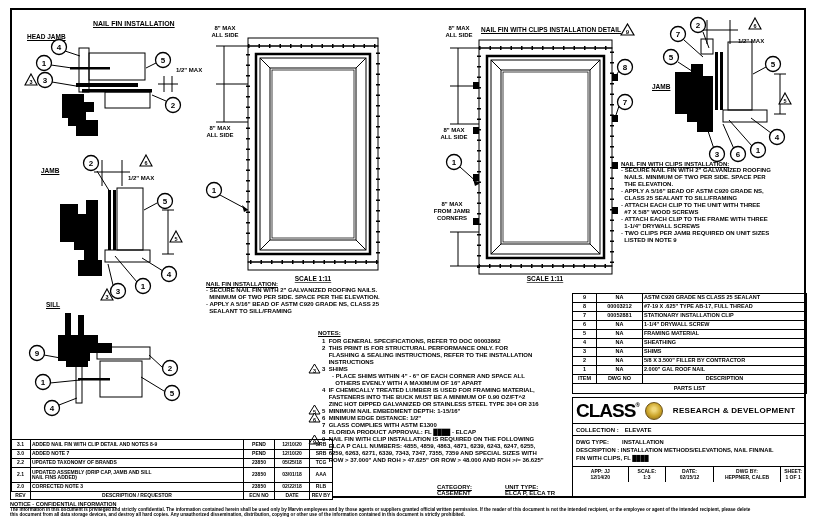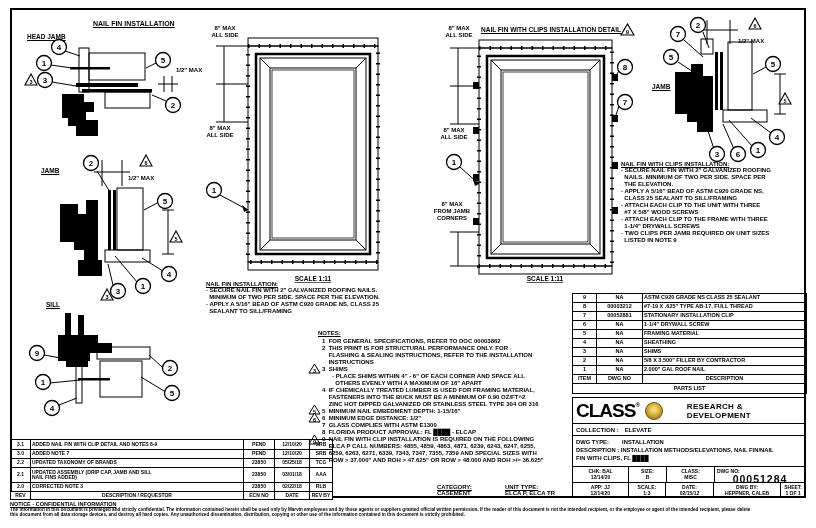--- a/index.html
+++ b/index.html
@@ -434,52 +434,34 @@
     </tbody>
   </table>
 
   <div class="abs" style="left:572px;top:397px;width:234px;height:101px;border:1px solid #000;box-sizing:border-box">
     <div style="height:26px;border-bottom:1px solid #000;display:flex;align-items:center;padding:0 3px;box-sizing:border-box">
       <span style="font-size:19px;font-weight:900;letter-spacing:-1px">CLASS</span>
       <span style="font-size:6px;font-weight:bold;align-self:flex-start;margin-top:4px">®</span>
       <span style="width:16px;height:16px;border-radius:50%;margin-left:5px;flex:none;
                    background:radial-gradient(circle at 50% 40%, #f0d87a 15%, #c9a227 55%, #8a6a1c 95%);
                    border:1px solid #6b521a"></span>
-      <span style="font-size:8px;font-weight:bold;margin-left:24px;letter-spacing:0.3px">RESEARCH &amp; DEVELOPMENT</span>
+      <span style="font-size:8px;font-weight:bold;margin-left:10px;letter-spacing:0.3px">RESEARCH &amp; DEVELOPMENT</span>
     </div>
     <div style="height:12px;border-bottom:1px solid #000;display:flex;align-items:center;padding:0 3px;font-size:6px;font-weight:bold;box-sizing:border-box">
       <span>COLLECTION :</span>
       <span style="width:6px"></span>
       <span>ELEVATE</span>
     </div>
     <div style="height:31px;border-bottom:1px solid #000;padding:2px 3px;font-size:5.8px;font-weight:bold;line-height:8px;box-sizing:border-box">
       <div><span>DWG TYPE:</span>
            <span style="display:inline-block;width:10px"></span>
            <span>INSTALLATION</span></div>
       <div><span>DESCRIPTION :</span>
            <span>INSTALLATION METHODS/ELEVATIONS, NAIL FIN/NAIL</span></div>
       <div>FIN WITH CLIPS, FL ████</div>
-    </div>
-    <div style="display:flex;height:16px;border-bottom:1px solid #000;box-sizing:border-box">
-      <div class="tb-cell" style="width:56px;text-align:center">
-        <span>CHK:</span> <span>BAL</span><br>
-        <span>12/14/20</span>
-      </div>
-      <div class="tb-cell" style="width:38px;text-align:center">
-        <span>SIZE:</span><br>
-        <span>B</span>
-      </div>
-      <div class="tb-cell" style="width:48px;text-align:center">
-        <span>CLASS:</span><br>
-        <span>MISC</span>
-      </div>
-      <div class="tb-cell" style="width:90px;border-right:none">
-        <span>DWG NO:</span>
-        <div style="font-size:10.5px;letter-spacing:1px;text-align:center;margin-top:-1px">00051284</div>
-      </div>
     </div>
     <div style="display:flex;height:15px;box-sizing:border-box">
       <div class="tb-cell" style="width:56px;text-align:center">
         <span>APP:</span> <span>JJ</span><br>
         <span>12/14/20</span>
       </div>
       <div class="tb-cell" style="width:38px;text-align:center">
         <span>SCALE:</span><br>
         <span>1:3</span>
       </div>

